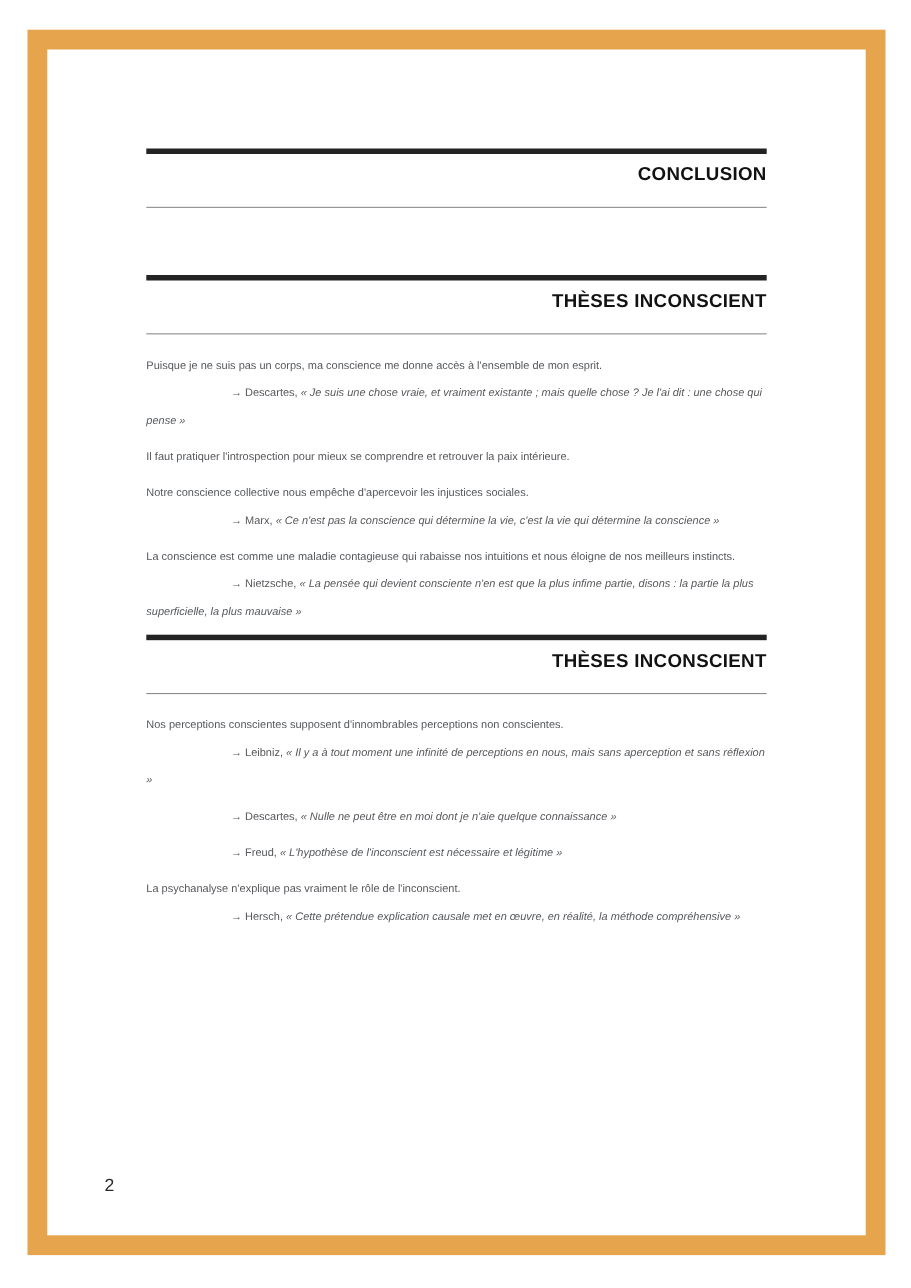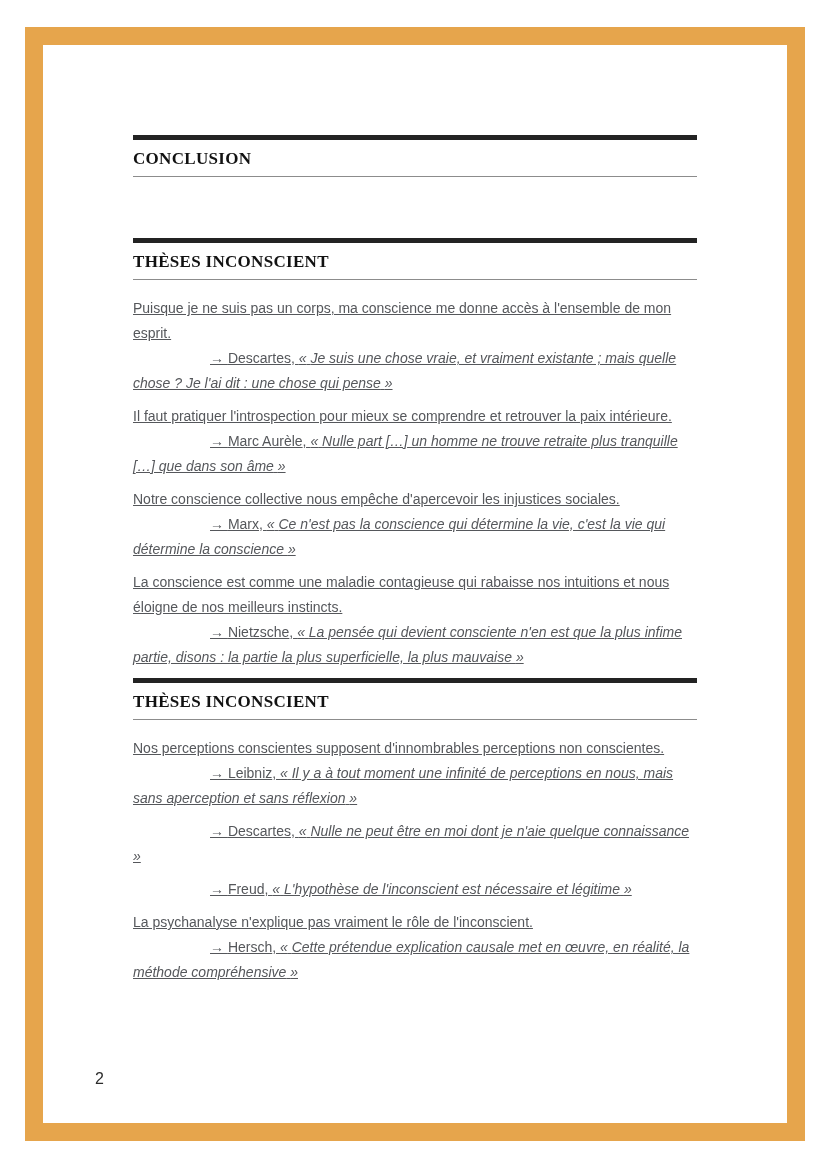--- a/index.html
+++ b/index.html
@@ -32,38 +32,36 @@
     left: 43px;
     top: 45px;
     right: 41px;
     bottom: 48px;
     padding: 45px 49px 0 47px;
   }
   .section-title {
     display: block;
     border-top: 5px solid var(--rule-thick);
     border-bottom: 1px solid var(--rule-thin);
-    padding: 8px 0 6px;
+    padding: 8px 0 18px;
     margin: 0 0 9px;
-    text-align: left;
+    text-align: right;
     font-size: 17px;
     line-height: 22px;
     font-weight: bold;
     letter-spacing: 0.3px;
     color: var(--heading-text);
-    font-family: Liberation Serif, serif;
   }
   #sections-root > .section:first-child { margin-bottom: 45px; }
   .theses { padding-top: 7px; }
   .thesis { margin-bottom: 8px; }
   .claim, .attribution {
-    font-size: 14px;
+    font-size: 10px;
     line-height: 25px;
     color: var(--body-text);
-    text-decoration: underline;
   }
   .attribution { text-indent: 77px; }
   .arrow { font-style: normal; }
   .quote-open, .thesis-quote, .quote-close { font-style: italic; }
   .page-number {
     position: absolute;
     left: 95px;
     top: 1068px;
     font-size: 16px;
     line-height: 22px;
@@ -86,21 +84,20 @@
     <h2 class="section-title">THÈSES INCONSCIENT</h2>
     <div class="theses">
   <div class="thesis">
     <p class="claim">Puisque je ne suis pas un corps, ma conscience me donne accès à l'ensemble de mon esprit.</p>
     <p class="attribution"><span class="arrow">→</span> <span class="author">Descartes</span><span class="sep">, </span><span class="quote-open">«</span> <span class="thesis-quote">Je suis une chose vraie, et vraiment existante ; mais quelle chose ? Je l'ai dit : une chose qui pense</span> <span class="quote-close">»</span></p>
   </div>
 
 
   <div class="thesis">
     <p class="claim">Il faut pratiquer l'introspection pour mieux se comprendre et retrouver la paix intérieure.</p>
-    <p class="attribution"><span class="arrow">→</span> <span class="author">Marc Aurèle</span><span class="sep">, </span><span class="quote-open">«</span> <span class="thesis-quote">Nulle part […] un homme ne trouve retraite plus tranquille […] que dans son âme</span> <span class="quote-close">»</span></p>
   </div>
 
 
   <div class="thesis">
     <p class="claim">Notre conscience collective nous empêche d'apercevoir les injustices sociales.</p>
     <p class="attribution"><span class="arrow">→</span> <span class="author">Marx</span><span class="sep">, </span><span class="quote-open">«</span> <span class="thesis-quote">Ce n'est pas la conscience qui détermine la vie, c'est la vie qui détermine la conscience</span> <span class="quote-close">»</span></p>
   </div>
 
   <div class="thesis">
     <p class="claim">La conscience est comme une maladie contagieuse qui rabaisse nos intuitions et nous éloigne de nos meilleurs instincts.</p>

